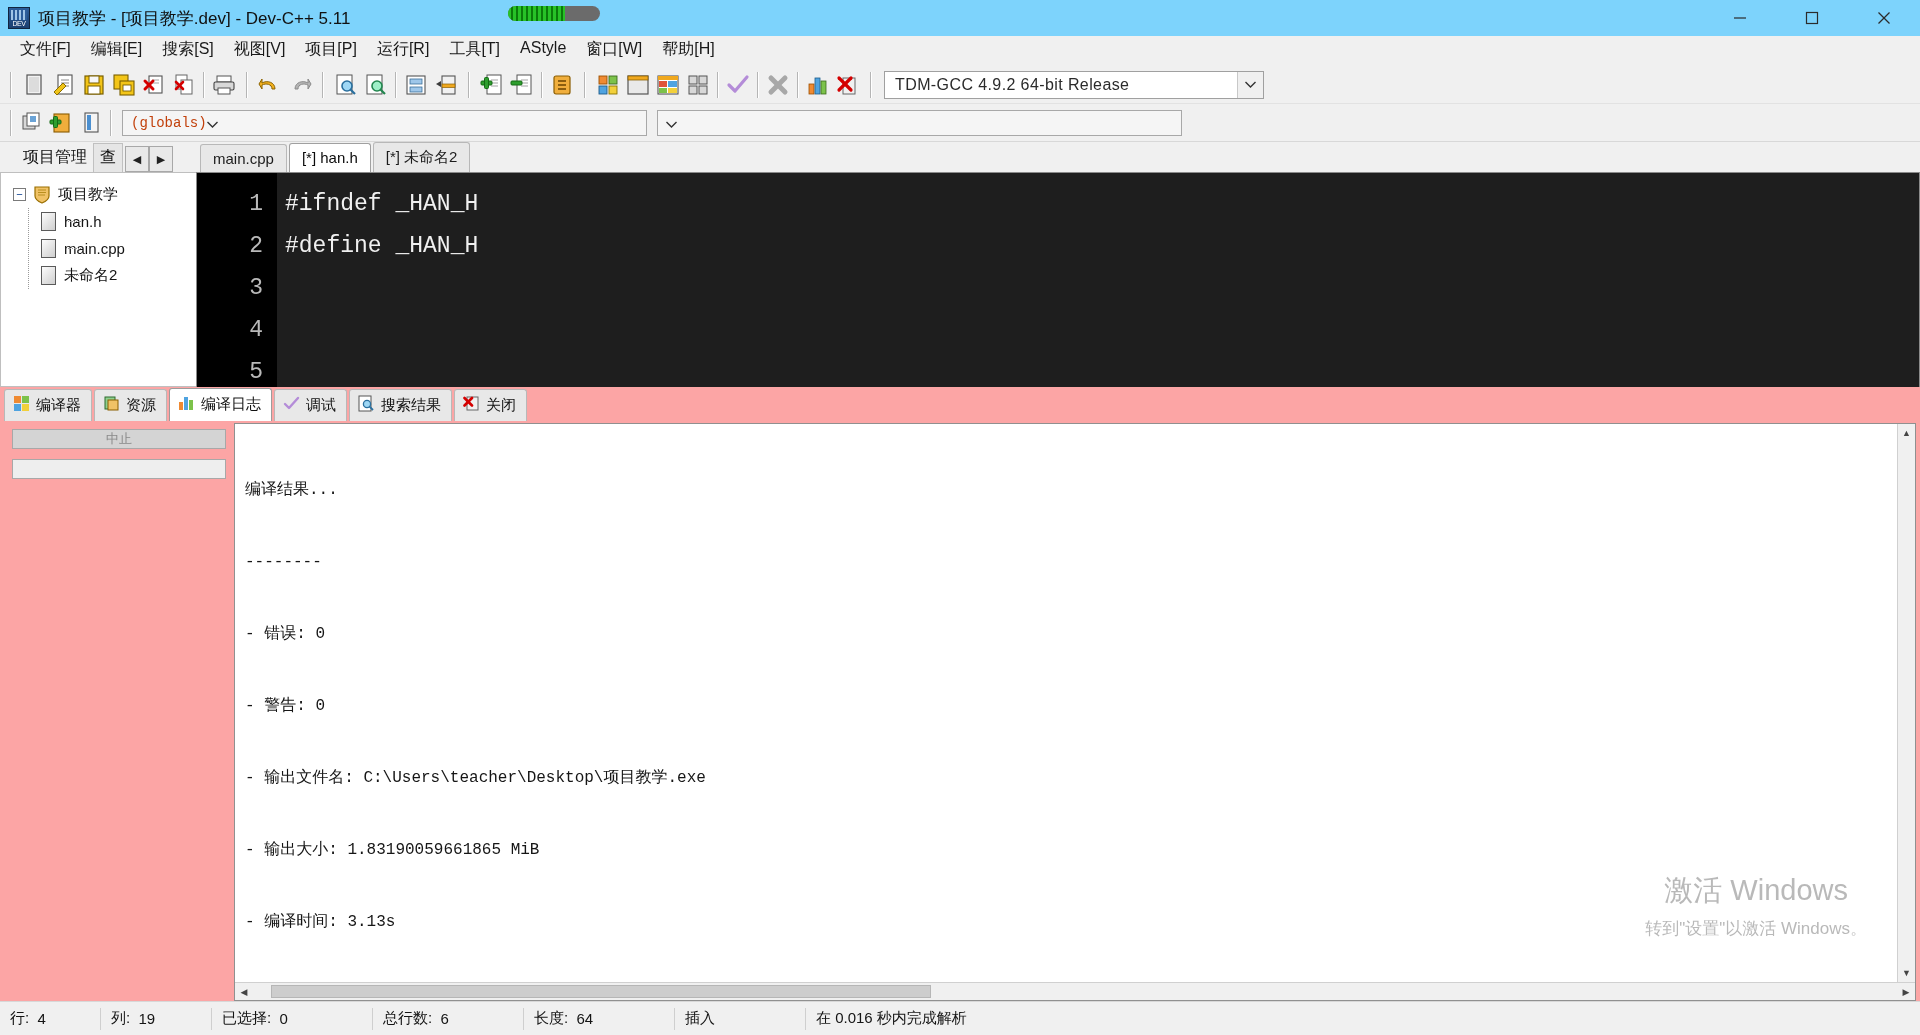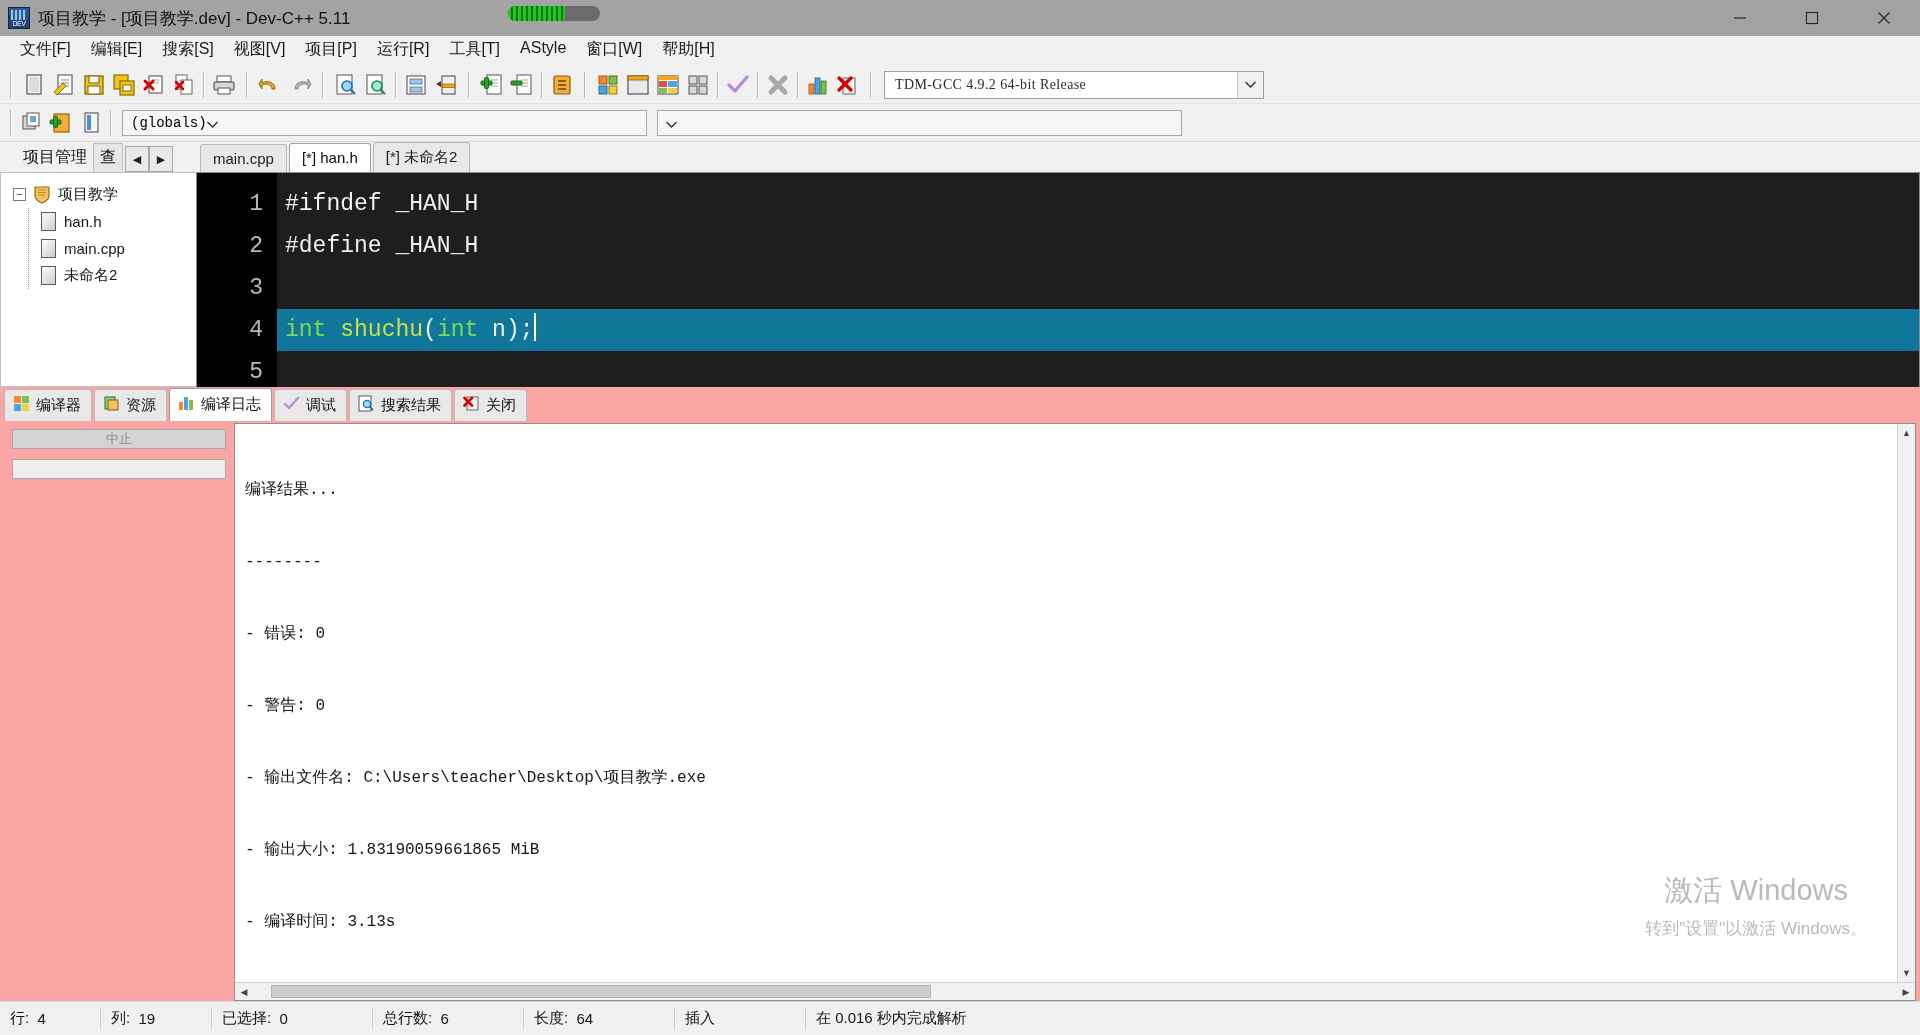--- a/index.html
+++ b/index.html
@@ -6,21 +6,21 @@
   html, body {
     width: 1920px; height: 1035px;
     font-family: "Liberation Sans", sans-serif;
     background: #ffffff;
     overflow: hidden;
   }
   .app { width: 1920px; height: 1035px; display: flex; flex-direction: column; background: #f0f0f0; }
 
   
   .titlebar {
-    height: 36px; background: #a3a3a3; display: flex; align-items: center;
+    height: 36px; background: #7dd3fc; display: flex; align-items: center;
     position: relative; flex: 0 0 36px;
   }
   .title-icon {
     width: 22px; height: 22px; margin-left: 8px; margin-right: 8px;
     background: linear-gradient(#2c5d9b,#1b3f70); border: 1px solid #11253f;
     position: relative; flex: 0 0 22px;
   }
   .title-icon:after{
     content:""; position:absolute; left:2px; top:2px; right:2px; bottom:8px;
     background: repeating-linear-gradient(90deg,#9fc4e8 0 2px,#2c5d9b 2px 4px);
@@ -63,40 +63,40 @@
   .tsep { width: 2px; height: 26px; border-left: 1px solid #b5b5b5; border-right: 1px solid #ffffff; margin: 0 4px; }
   .tbtn {
     width: 30px; height: 30px; display: flex; align-items: center; justify-content: center;
   }
   .tbtn svg { display: block; }
   .combo {
     height: 28px; margin-left: 8px; background: #fff; border: 1px solid #a0a0a0;
     display: flex; align-items: center; position: relative;
   }
   .combo .ctext {
-    font-family: Liberation Serif, serif; font-size: 14px; color: #2b2b2b;
+    font-family: Liberation Sans, sans-serif; font-size: 16px; color: #2b2b2b;
     padding-left: 10px; white-space: nowrap; letter-spacing: .4px;
   }
   .combo .carrow {
     position: absolute; right: 0; top: 0; bottom: 0; width: 26px;
     background: #f0f0f0; border-left: 1px solid #c8c8c8;
     display: flex; align-items: center; justify-content: center;
   }
 
   
   .toolbar2 {
     height: 38px; background: #f0f0f0; display: flex; align-items: center;
     padding-left: 6px; flex: 0 0 38px; border-bottom: 1px solid #d8d8d8;
   }
   .combo-wide {
     height: 26px; border: 1px solid #a8a8a8; background: #f5f5f5;
     display: flex; align-items: center; position: relative;
   }
   .combo-wide .ctext {
-    font-family: "Liberation Mono", monospace; font-size: 14px; color: #000000;
+    font-family: "Liberation Mono", monospace; font-size: 14px; color: #c2410c;
     padding-left: 8px; white-space: nowrap;
   }
 
   
   .middle { display: flex; flex: 1 1 auto; min-height: 0; background: #f0f0f0; }
   .leftpanel { width: 196px; flex: 0 0 196px; display: flex; flex-direction: column; background: #f0f0f0; }
   .lp-tabs { height: 30px; display: flex; align-items: flex-end; padding-left: 2px; margin-left: 15px; }
   .lp-tab {
     font-size: 16px; color: #111; padding: 3px 6px 4px 6px; white-space: nowrap;
   }
@@ -602,21 +602,20 @@
           <div>2</div>
           <div>3</div>
           <div>4</div>
           <div>5</div>
 
         </div>
         <div class="code">
           <div class="ln"><span class="pp">#ifndef _HAN_H</span></div>
           <div class="ln"><span class="pp">#define _HAN_H</span></div>
           <div class="ln"><span class="pp"></span></div>
-          <div class="ln sel"><span class="kw">int</span><span class="pp"> </span><span class="fn">shuchu</span><span class="pp">(</span><span class="kw">int</span><span class="pp"> n);</span><span class="caret"></span></div>
           <div class="ln"><span class="pp"></span></div>
 
         </div>
       </div>
     </div>
   </div>
 
   <div class="bottom">
     <div class="bp-tabs">
       <div class="bp-tab">

